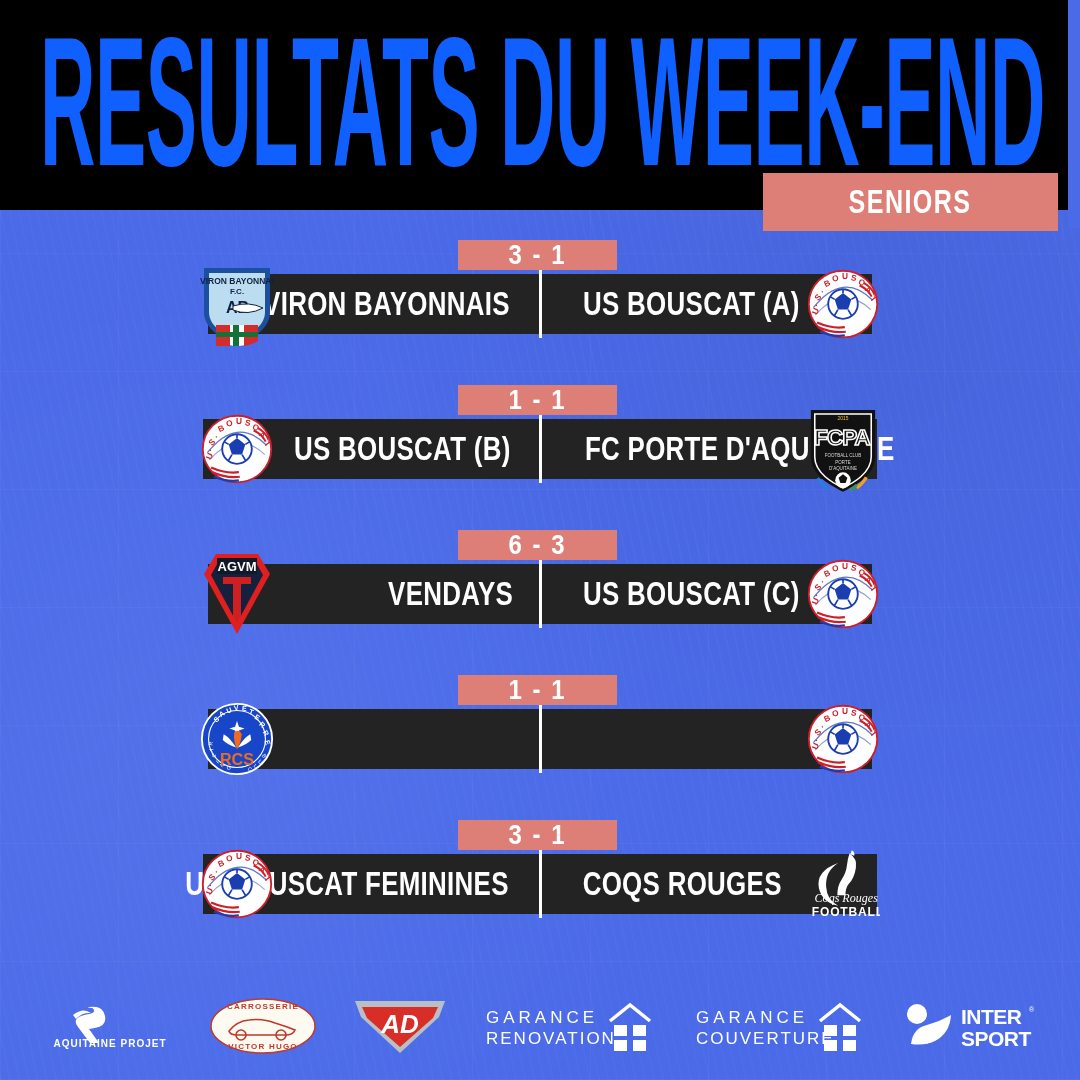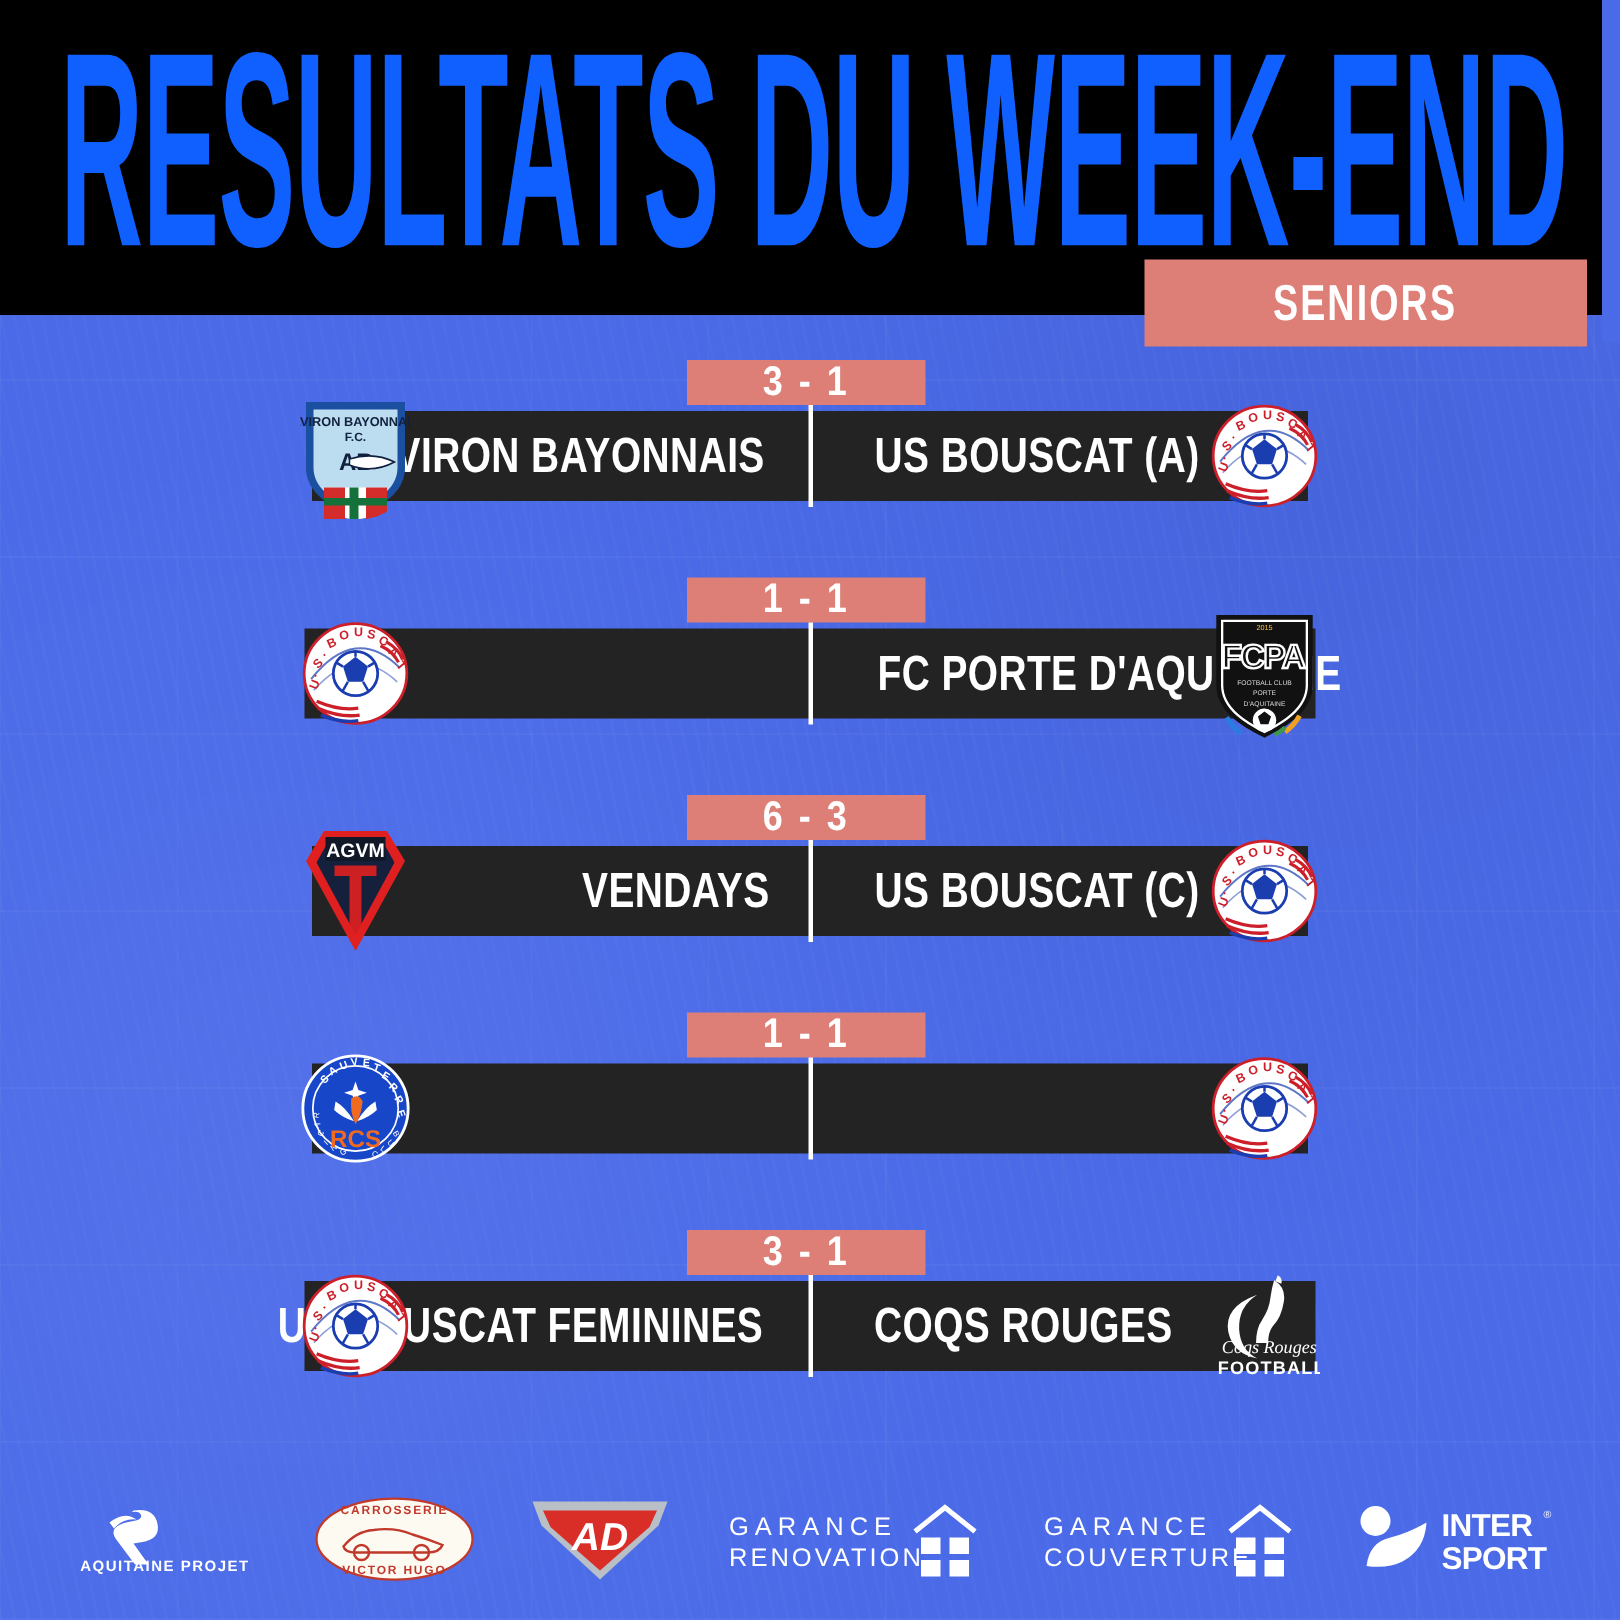--- a/index.html
+++ b/index.html
@@ -224,20 +224,23 @@
         </g>
         <g stroke="#1a3db0" stroke-width="2.4" fill="none">
           <path d="M15 70 q15 6 27 4"></path>
         </g>
         <g stroke="#cc1f2a" stroke-width="2.2" fill="none">
           <path d="M58 20 q9 4 13 12"></path>
             <path d="M62 17 q9 5 12 13"></path>
         </g>
       </svg>
       </div>
+    <div class="team home">
+      <span class="tname">US BOUSCAT (B)</span>
+    </div>
     <div class="team away">
       <span class="tname">FC PORTE D'AQUITAINE</span>
     </div>
     <div class="crest right">
         <svg viewBox="0 0 76 88" width="76" height="88">
         <path d="M5 4 h66 v48 c0 20 -22 30 -33 36 C27 82 5 72 5 52 Z" fill="#111111"></path>
         <path d="M9 8 h58 v44 c0 17 -19 27 -29 32 C28 79 9 69 9 52 Z" fill="none" stroke="#ffffff" stroke-width="1.6"></path>
         <text x="38" y="14" font-family="Liberation Sans, sans-serif" font-size="5" fill="#f0c040" text-anchor="middle">2015</text>
         <text x="37" y="40" font-family="Liberation Sans, sans-serif" font-size="23" font-weight="bold" fill="none" stroke="#ffffff" stroke-width="1.6" text-anchor="middle" letter-spacing="-1">FCPA</text>
         <g font-family="Liberation Sans, sans-serif" font-size="4.6" fill="#d8d8d8" text-anchor="middle">

